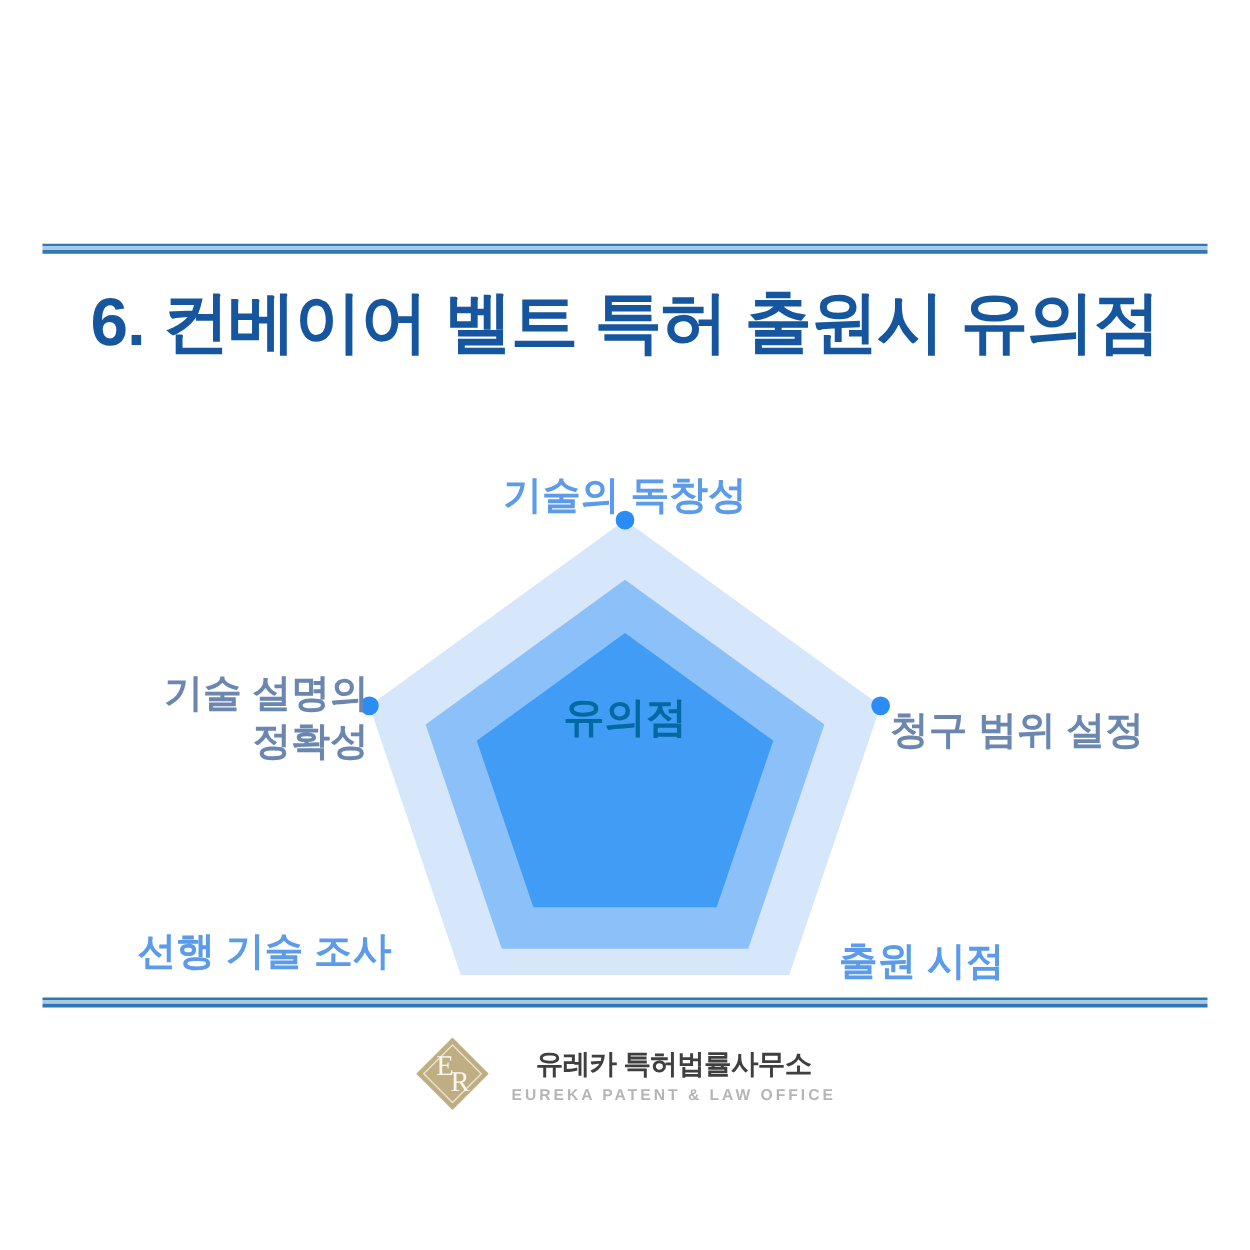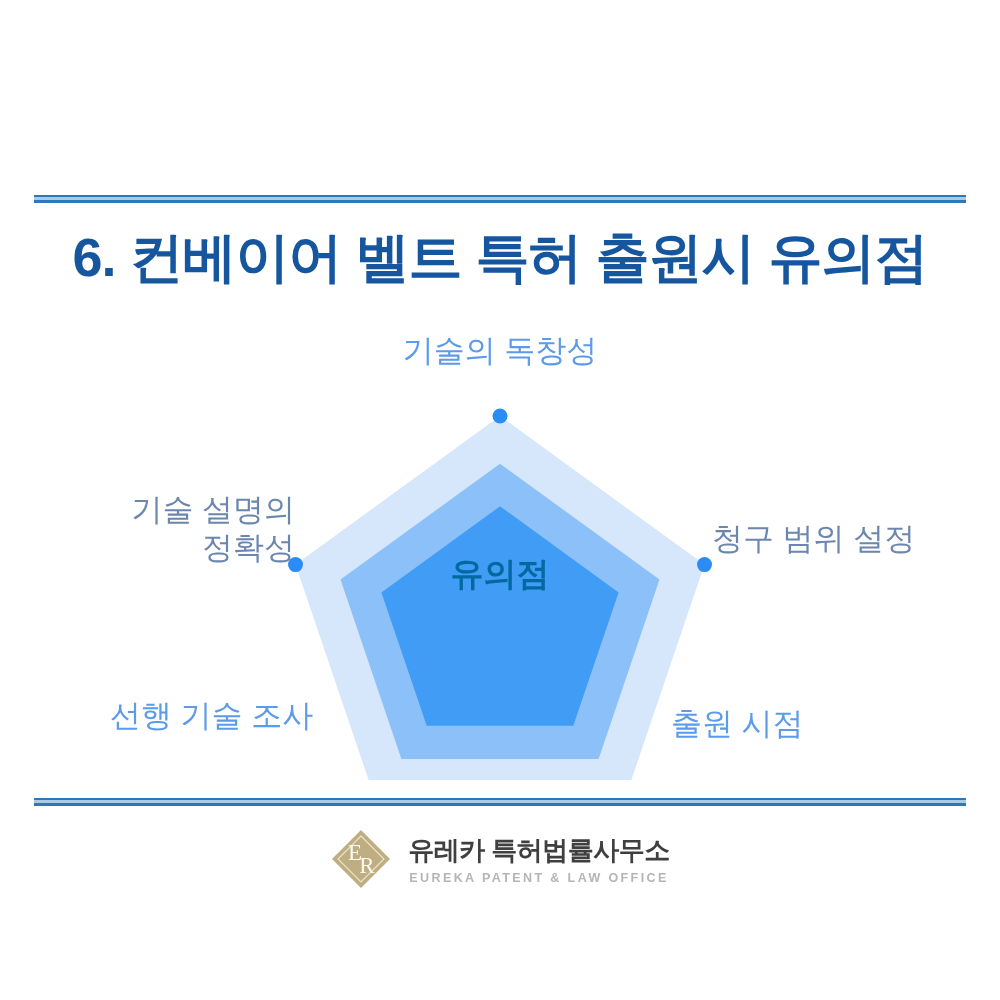--- a/index.html
+++ b/index.html
@@ -77,23 +77,24 @@
   }
   .diagram svg {
     position: absolute;
     top: 0;
     left: 0;
   }
 
   
   .node-label {
     position: absolute;
-    font-weight: 400;
+    font-weight: 700;
     white-space: nowrap;
     line-height: 1.22;
+    margin-top: 45px;
   }
   .node-top {
     top: 332px;
     left: 0;
     width: 1000px;
     text-align: center;
     font-size: 31px;
     color: #5b9bea;
   }
   .node-left {
@@ -154,21 +155,21 @@
     position: relative;
     flex: 0 0 auto;
   }
   .logo-text {
     display: flex;
     flex-direction: column;
     align-items: center;
     gap: 3px;
   }
   .logo-kr {
-    font-size: 26px;
+    font-size: 22px;
     font-weight: 700;
     color: #3f3f3f;
     letter-spacing: -0.5px;
     white-space: nowrap;
   }
   .logo-en {
     font-size: 12.5px;
     font-weight: 700;
     color: #b5b5b5;
     letter-spacing: 2.4px;

